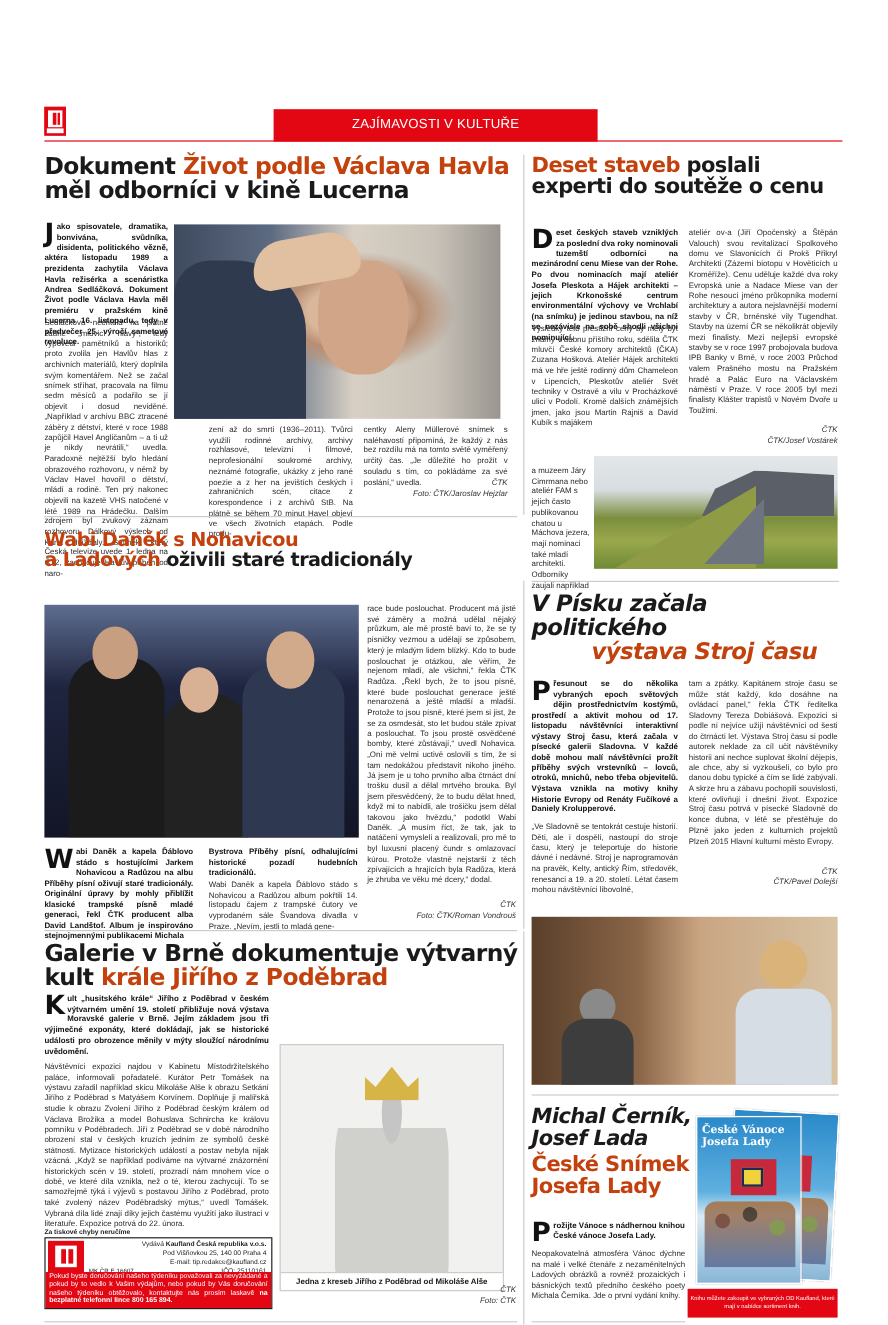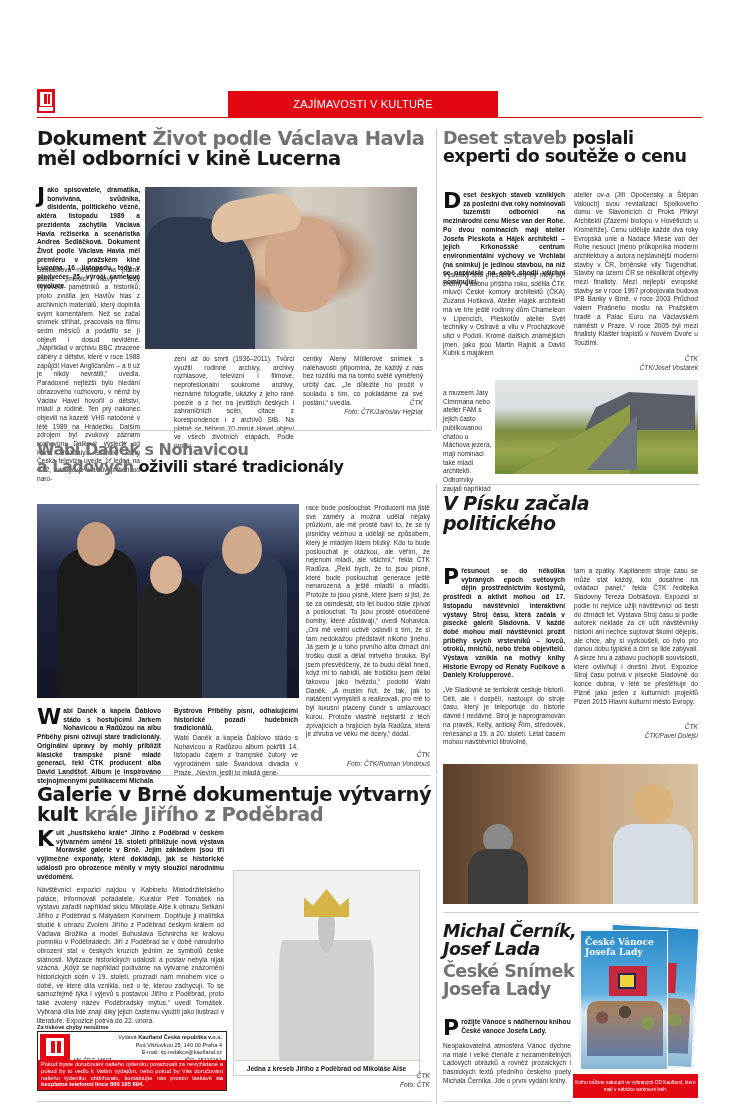--- a/index.html
+++ b/index.html
@@ -1,19 +1,19 @@
 <!DOCTYPE html>
 <html><head>
 <meta charset="utf-8">
 <style>
   * { box-sizing: border-box; margin: 0; padding: 0; }
   html, body { width: 740px; height: 1104px; background: #ffffff; overflow: hidden; }
   body { font-family: "Liberation Sans", sans-serif; color: #1a1a1a; position: relative; }
   .abs { position: absolute; margin-top: 44px; }
-  .red { color: #737373; }
+  .red { color: #c2410c; }
 
   
   #logo { left: 37px; top: 45px; width: 18px; height: 24px; background: #e30613; border: 1px solid #e30613; }
   #logo .k { position:absolute; left:2px; top:2px; width:12px; height:14px; background:#fff; }
   #logo .k:after { content:""; position:absolute; left:4px; top:2px; width:3px; height:10px; background:#e30613; }
   #logo .k:before { content:""; position:absolute; left:8px; top:2px; width:2px; height:10px; background:#e30613; }
   #logo .brand { position:absolute; left:1px; bottom:1px; width:14px; height:4px; background:#fff; }
   #header-rule { left: 37px; top: 73px; width: 665px; height: 1px; background: #e30613; }
   #section-tab { left: 228px; top: 47px; width: 270px; height: 27px; background: #e30613; color: #fff; font-size: 11px; text-align:center; line-height: 27px; font-family: "Liberation Sans Narrow","Liberation Sans",sans-serif; letter-spacing: 0.2px; }
 
@@ -144,20 +144,21 @@
 <div class="txt abs" style="left:306px; top:460px; width:124px;">race bude poslouchat. Producent má jistě své záměry a možná udělal nějaký průzkum, ale mě prostě baví to, že se ty písničky vezmou a udělají se způsobem, který je mladým lidem blízký. Kdo to bude poslouchat je otázkou, ale věřím, že nejenom mladí, ale všichni,“ řekla ČTK Radůza. „Řekl bych, že to jsou písně, které bude poslouchat generace ještě nenarozená a ještě mladší a mladší. Protože to jsou písně, které jsem si jist, že se za osmdesát, sto let budou stále zpívat a poslouchat. To jsou prostě osvědčené bomby, které zůstávají,“ uvedl Nohavica. „Oni mě velmi uctivě oslovili s tím, že si tam nedokážou představit nikoho jiného. Já jsem je u toho prvního alba čtrnáct dní trošku dusil a dělal mrtvého brouka. Byl jsem přesvědčený, že to budu dělat hned, když mi to nabídli, ale trošičku jsem dělal takovou jako hvězdu,“ podotkl Wabi Daněk. „A musím říct, že tak, jak to natáčení vymysleli a realizovali, pro mě to byl luxusní placený čundr s omlazovací kúrou. Protože vlastně nejstarší z těch zpívajících a hrajících byla Radůza, která je zhruba ve věku mé dcery,“ dodal.</div>
 <div class="cred abs" style="left:306px; top:707px; width:124px;">ČTK</div>
 <div class="cred abs" style="left:306px; top:716px; width:124px;">Foto: ČTK/Roman Vondrouš</div>
 
 <div class="vr abs" style="left:436px; top:440px; height:290px;"></div>
 <div class="hr abs" style="left:37px; top:731px; width:394px;"></div>
 
 <h1 class="hl abs" style="left:443px; top:450px; width:260px; font-size:19px;font-style:italic;">
   <span>V Písku začala</span><br>
   <span>politického</span><br>
+  <span class="red" style="padding-left:50px;">výstava Stroj času</span>
 </h1>
 <div class="txt abs" style="left:443px; top:523px; width:122px;">
   <span class="drop">P</span><span class="lead">řesunout se do několika vybraných epoch světových dějin prostřednictvím kostýmů, prostředí a aktivit mohou od 17. listopadu návštěvníci interaktivní výstavy Stroj času, která začala v písecké galerii Sladovna. V každé době mohou malí návštěvníci prožít příběhy svých vrstevníků – lovců, otroků, mnichů, nebo třeba objevitelů. Výstava vznikla na motivy knihy Historie Evropy od Renáty Fučíkové a Daniely Krolupperové.</span>
 </div>
 <div class="txt abs" style="left:443px; top:642px; width:122px;">„Ve Sladovně se tentokrát cestuje historií. Děti, ale i dospělí, nastoupí do stroje času, který je teleportuje do historie dávné i nedávné. Stroj je naprogramován na pravěk, Kelty, antický Řím, středověk, renesanci a 19. a 20. století. Létat časem mohou návštěvníci libovolně,</div>
 <div class="txt abs" style="left:574px; top:523px; width:124px;">tam a zpátky. Kapitánem stroje času se může stát každý, kdo dosáhne na ovládací panel,“ řekla ČTK ředitelka Sladovny Tereza Dobiášová. Expozici si podle ní nejvíce užijí návštěvníci od šesti do čtrnácti let. Výstava Stroj času si podle autorek neklade za cíl učit návštěvníky historii ani nechce suplovat školní dějepis, ale chce, aby si vyzkoušeli, co bylo pro danou dobu typické a čím se lidé zabývali. A skrze hru a zábavu pochopili souvislosti, které ovlivňují i dnešní život. Expozice Stroj času potrvá v písecké Sladovně do konce dubna, v létě se přestěhuje do Plzně jako jeden z kulturních projektů Plzeň 2015 Hlavní kulturní město Evropy.</div>
 <div class="cred abs" style="left:574px; top:679px; width:124px;">ČTK</div>
 <div class="cred abs" style="left:574px; top:688px; width:124px;">ČTK/Pavel Dolejší</div>
 <div id="stroj-photo" class="abs photo">
   <div class="kid" style="left:190px; top:20px; width:40px; height:40px; background:#d9b37a;"></div>

